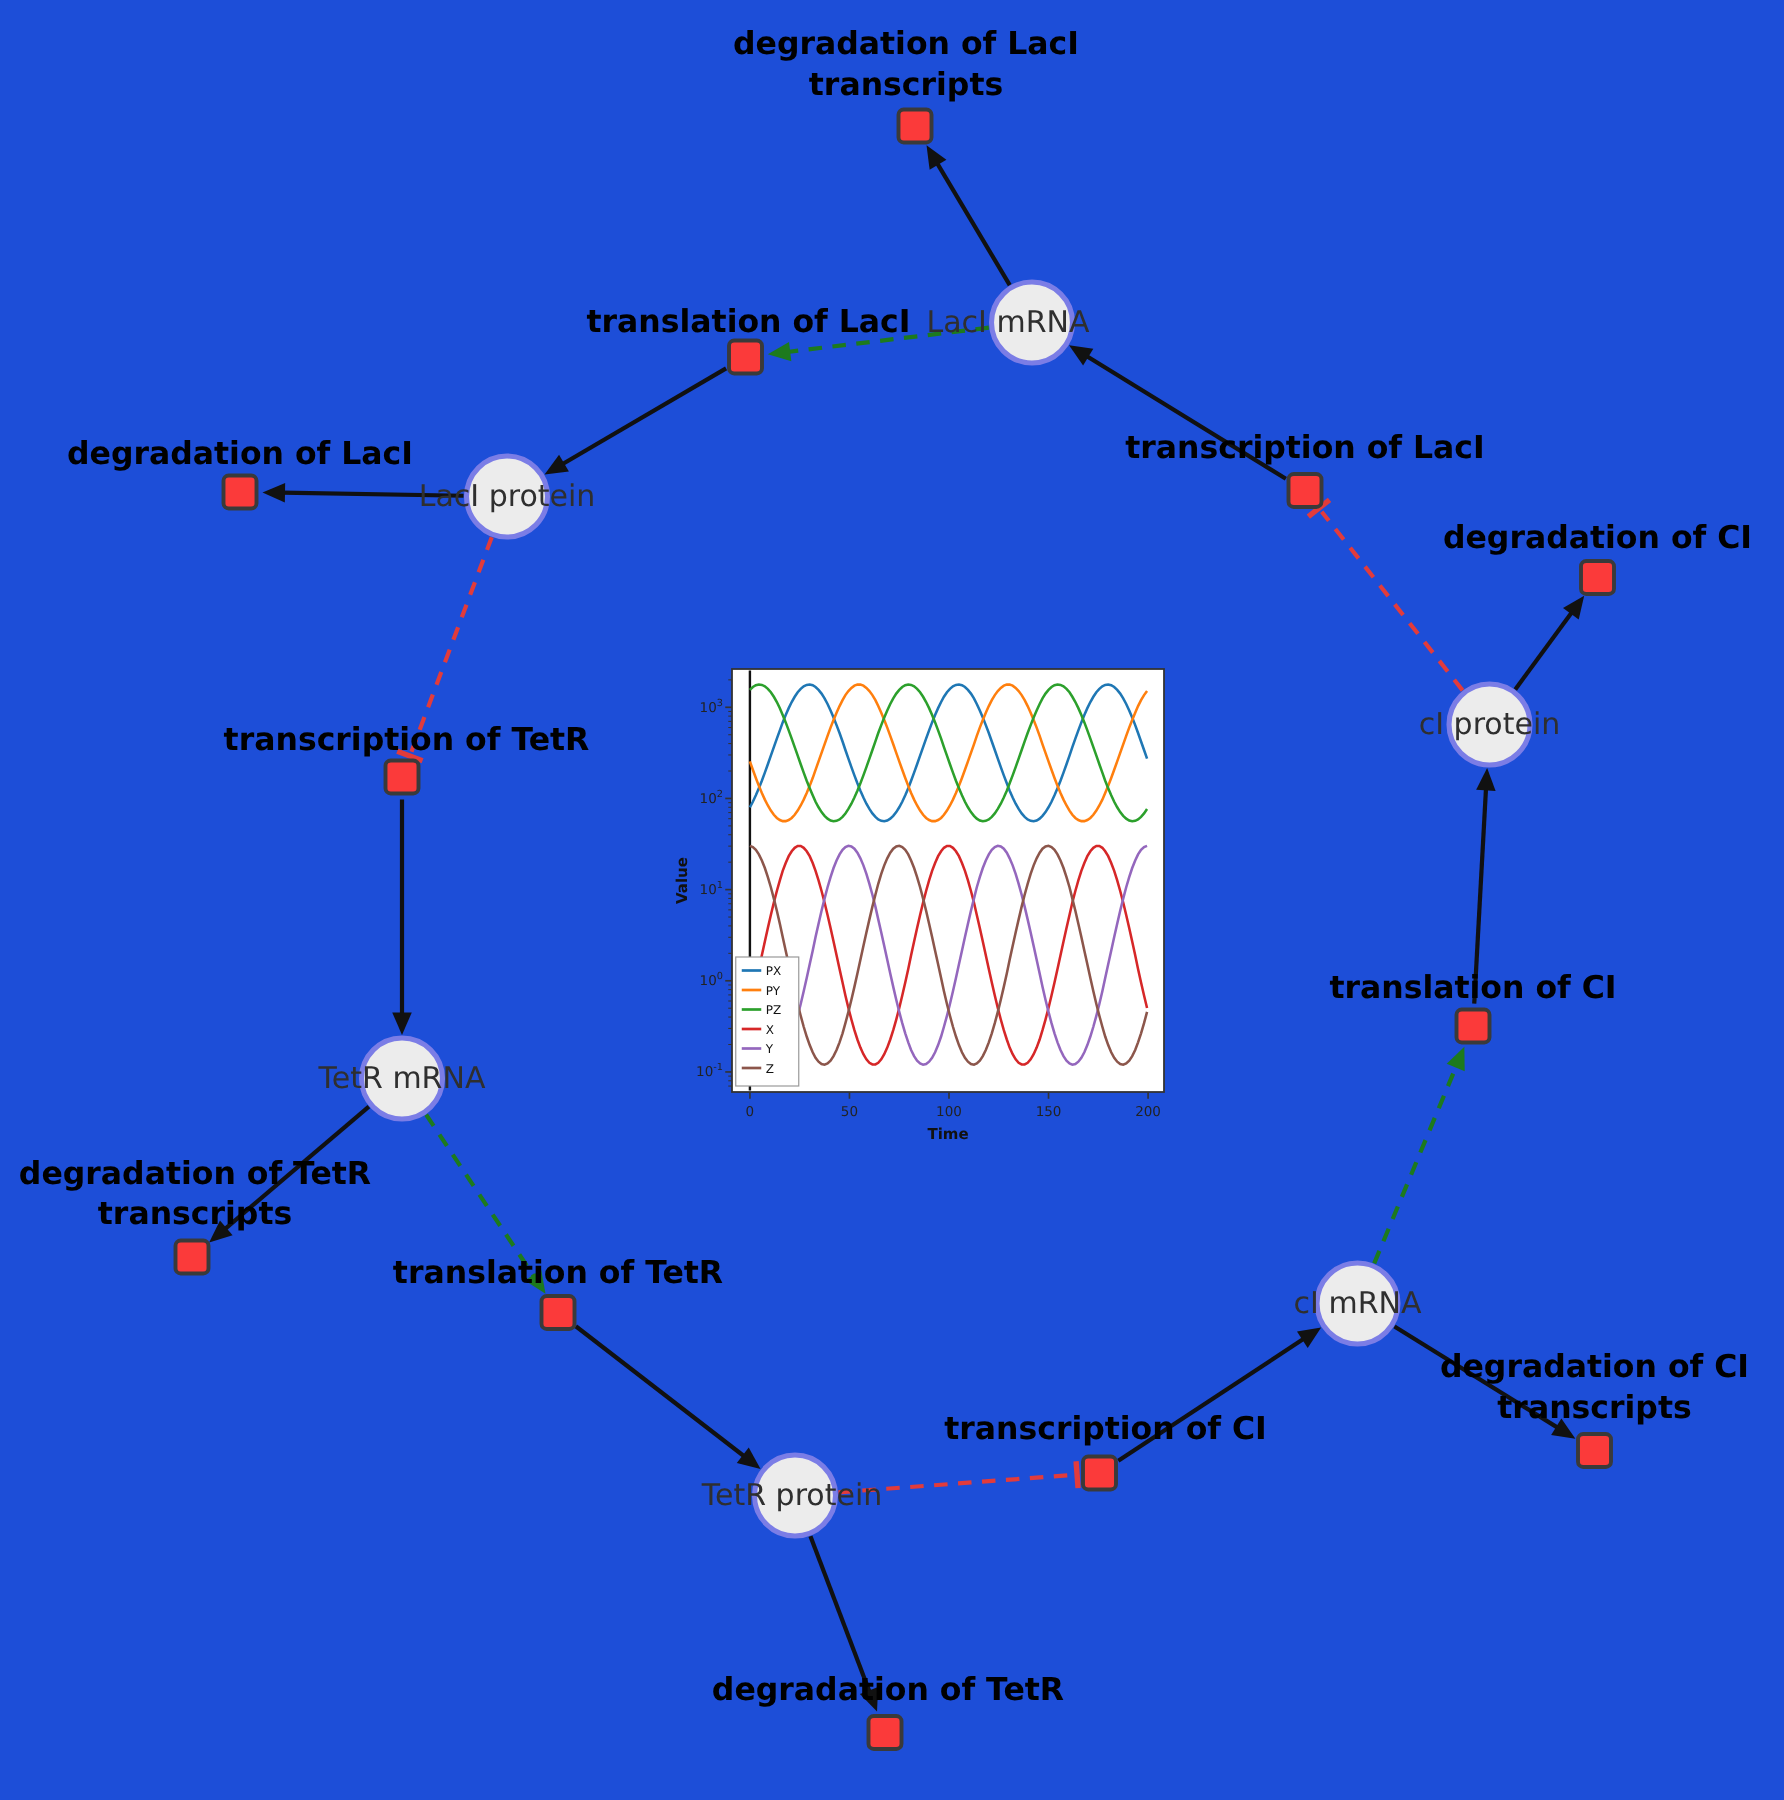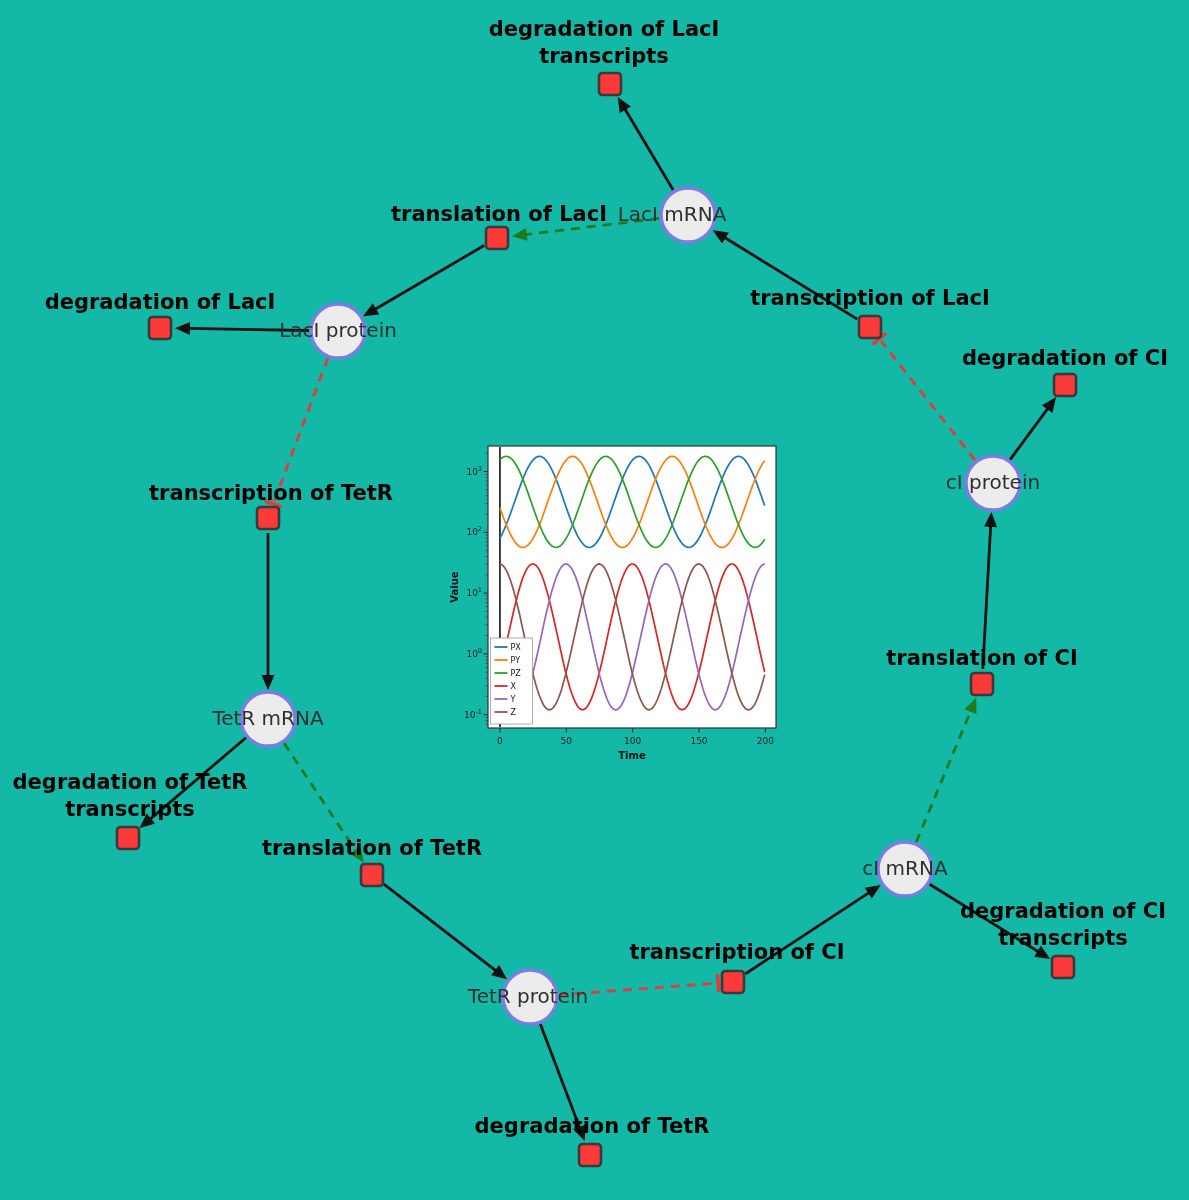--- a/index.html
+++ b/index.html
@@ -1,16 +1,16 @@
 <!DOCTYPE html>
 <html><head>
 <meta charset="utf-8">
 <style>
   html,body{margin:0;padding:0;background:#ffffff;}
-  .canvas{position:relative;width:1189px;height:1200px;background:#14b8a6;overflow:hidden;
+  .canvas{position:relative;width:1189px;height:1200px;background:#1d4ed8;overflow:hidden;
           font-family:"DejaVu Sans",sans-serif;}
   svg text{font-family:"DejaVu Sans",sans-serif;}
   #network{position:absolute;left:0;top:0;}
   #chart{position:absolute;left:448px;top:434px;}
 </style>
 </head>
 <body>
 
 <div class="canvas">
   <svg id="network" width="1189" height="1200" viewBox="0 0 1189 1200">

